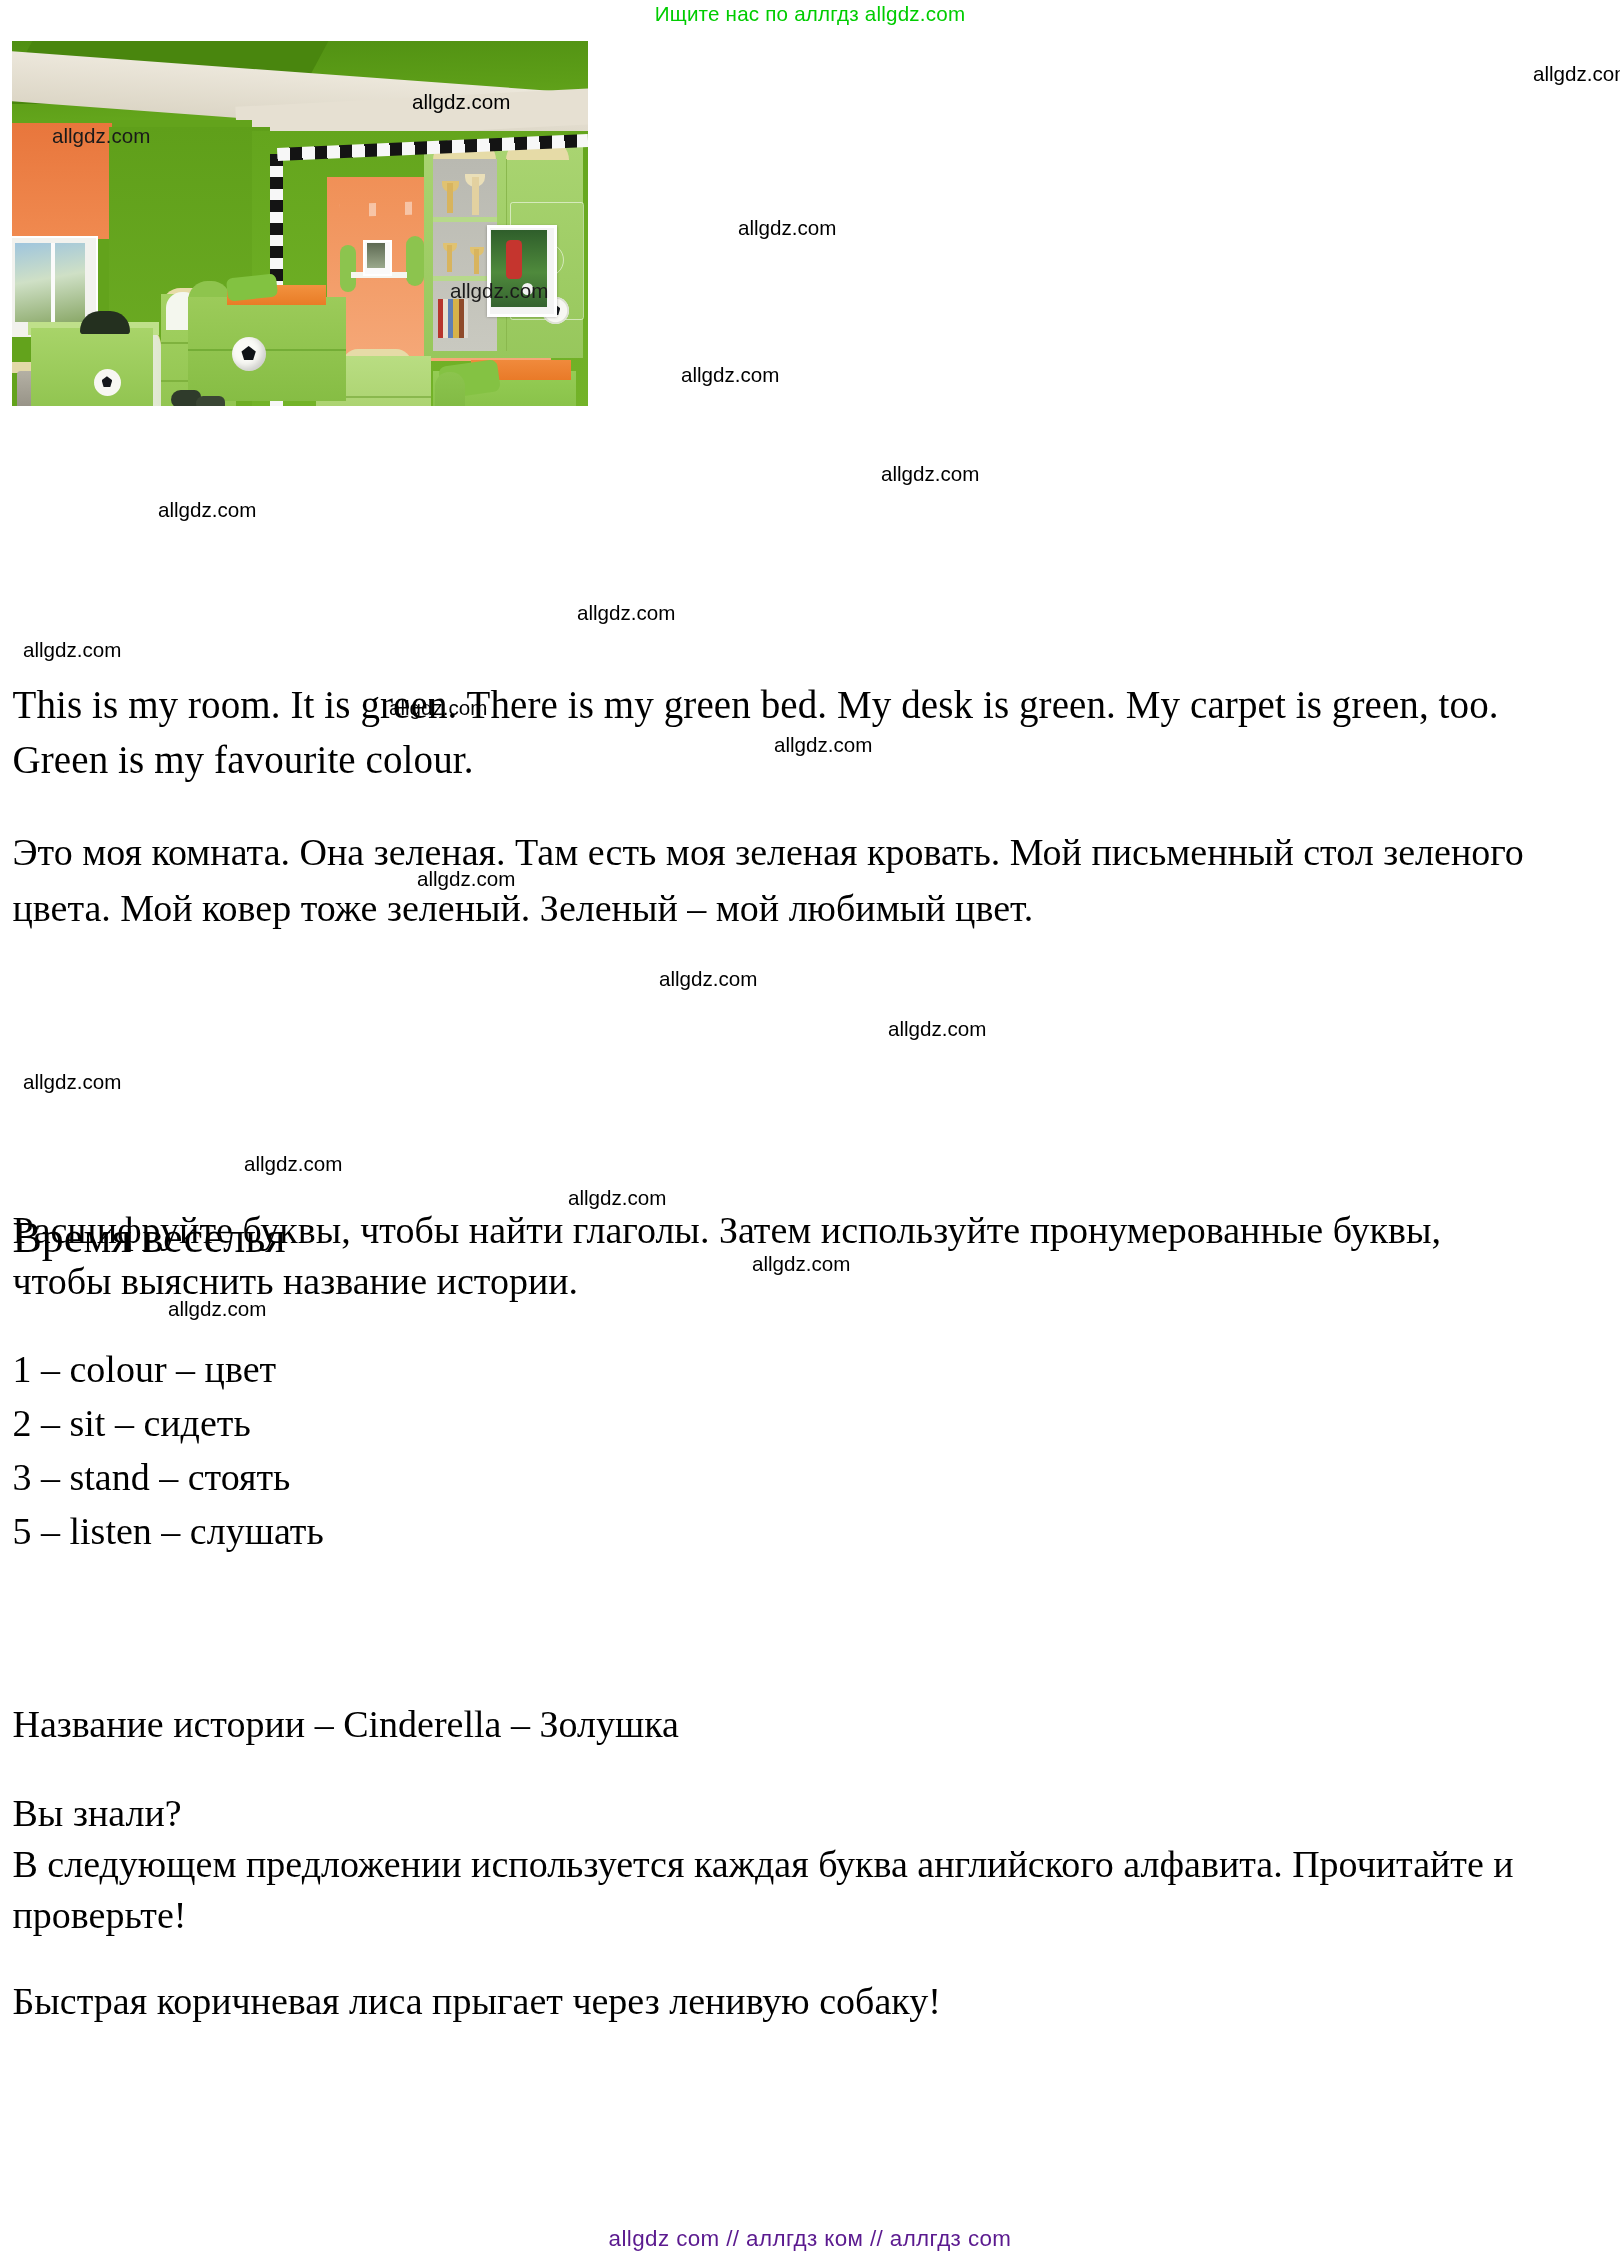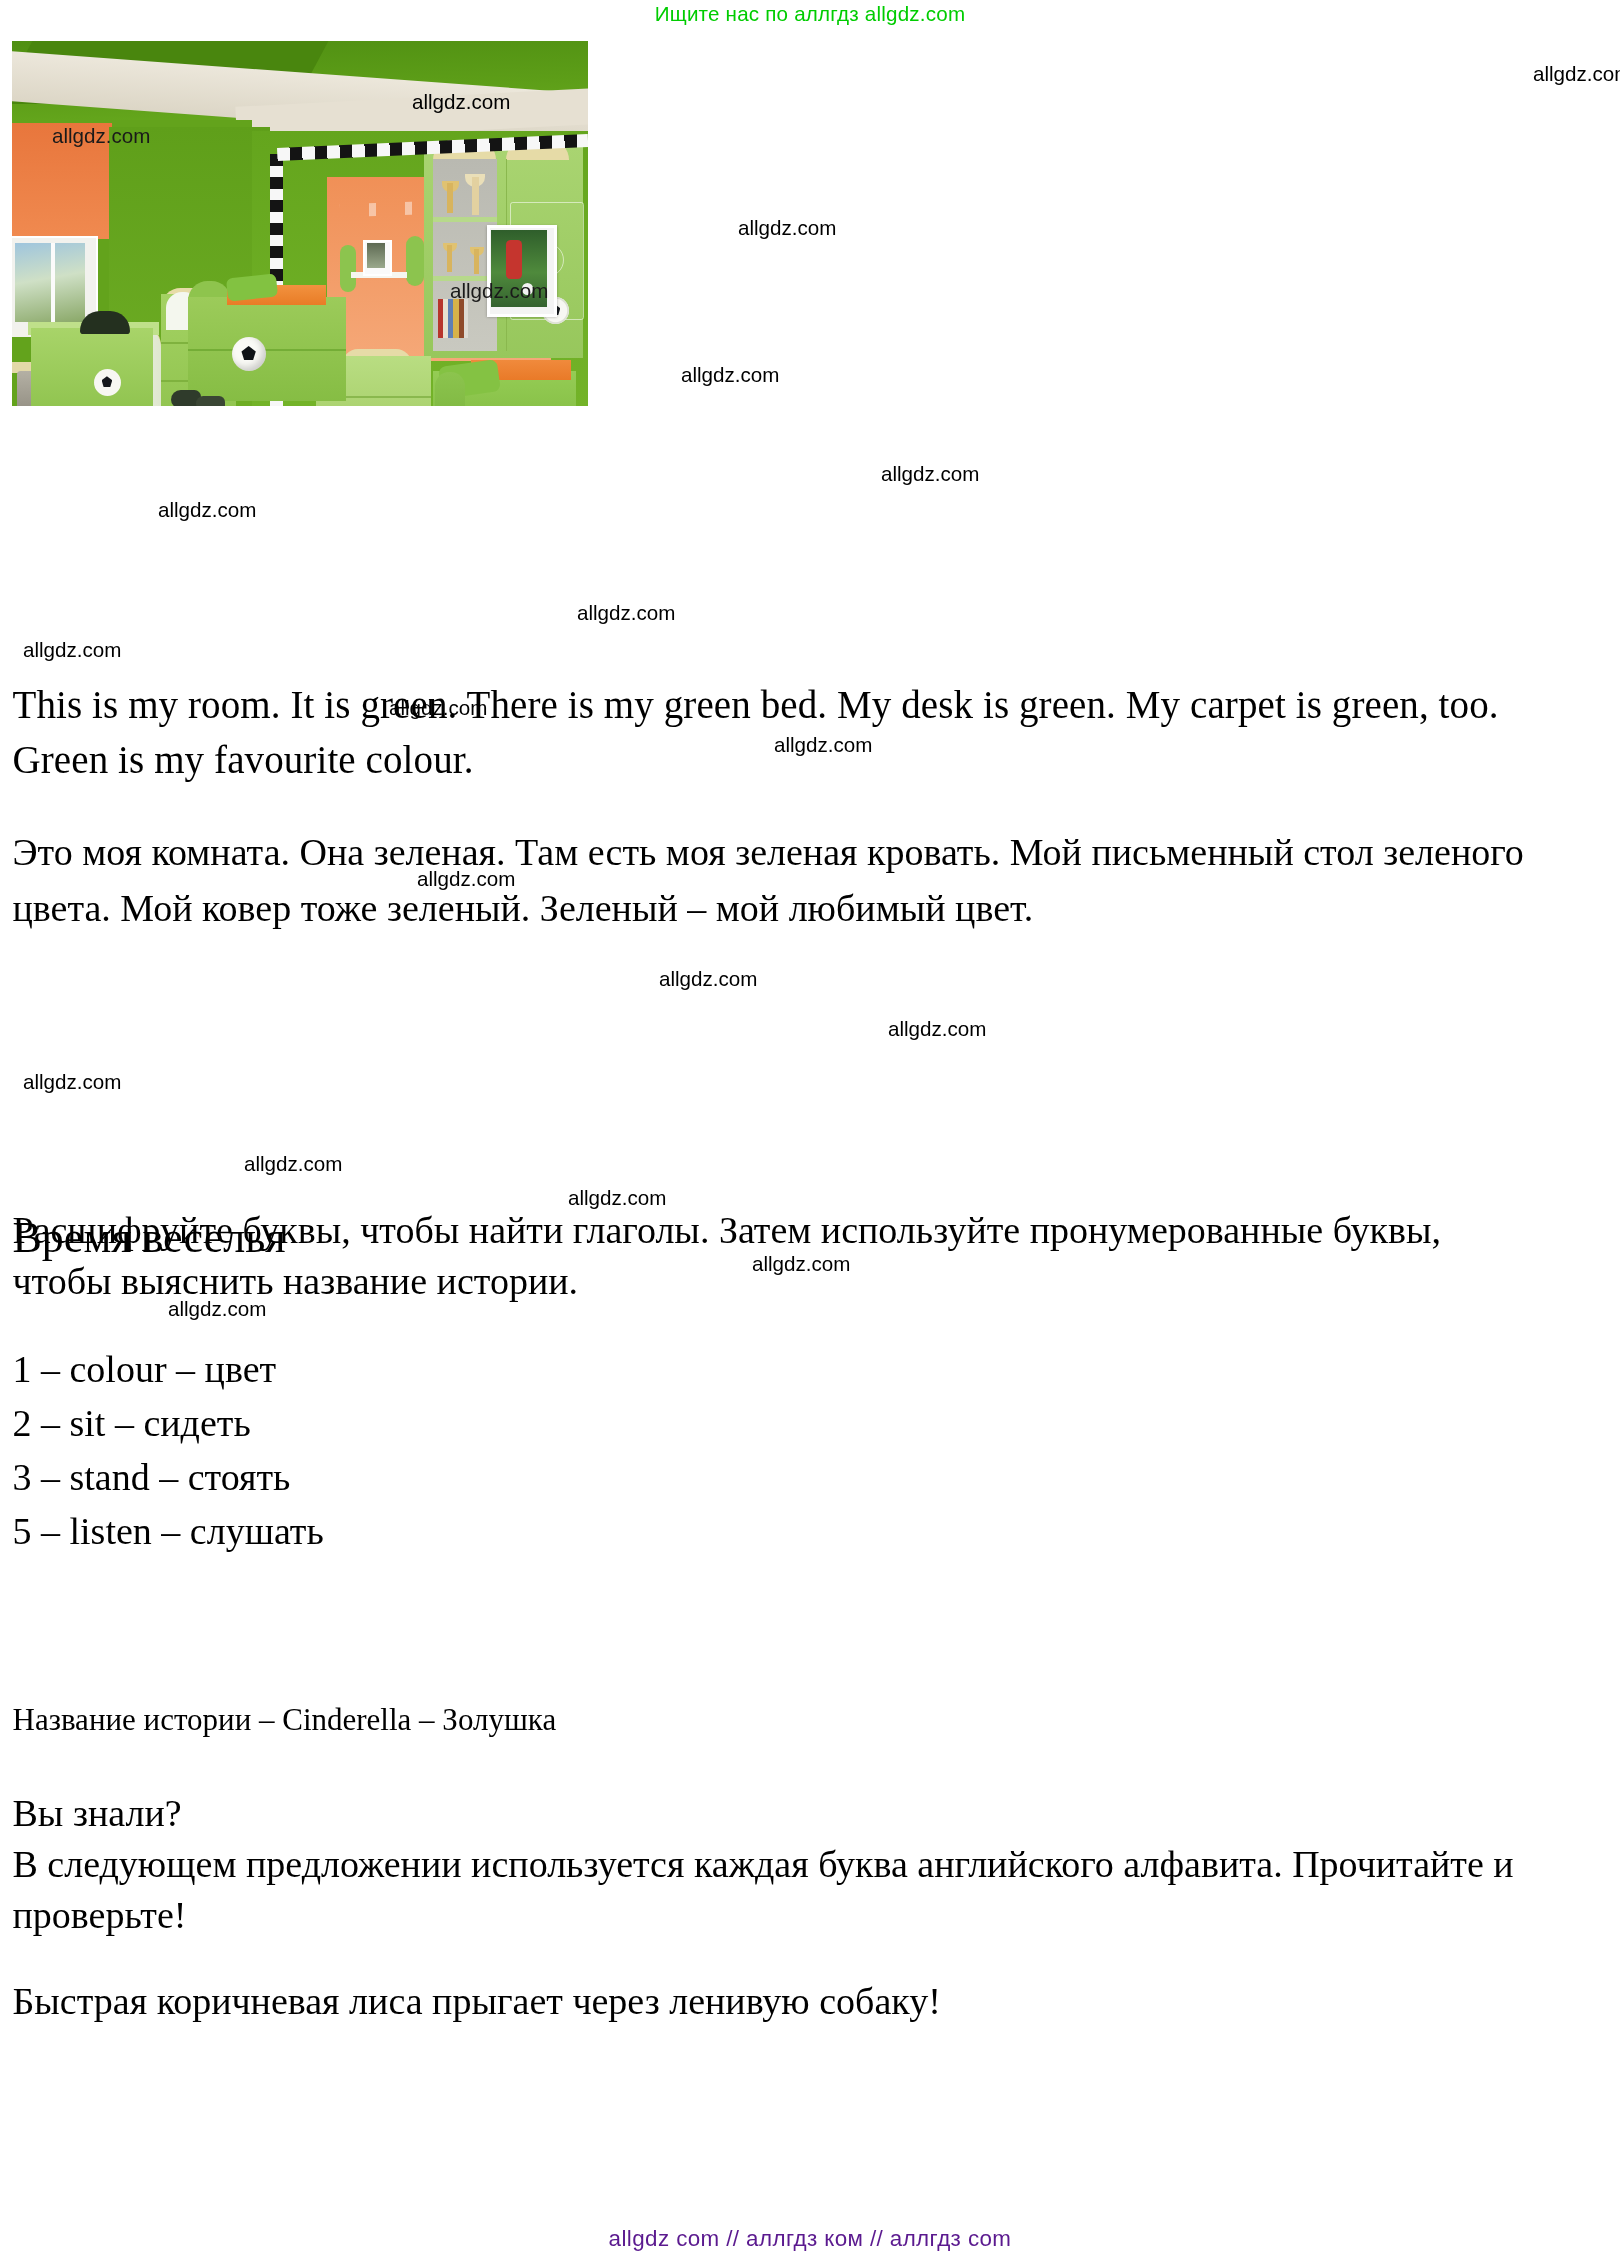--- a/index.html
+++ b/index.html
@@ -186,21 +186,21 @@
   .en{
     top:677px;width:1576px;font-size:39px;line-height:1.42;letter-spacing:0.1px;
   }
   .ru-it{
     top:824px;width:1540px;font-size:38px;line-height:1.48;
   }
   .h-fun{top:1212px;font-size:44px;}
   .p-fun{top:1205px;width:1433px;font-size:38px;line-height:1.35;}
   .verbs{top:1343px;font-size:38px;line-height:1.42;}
   .verbs div{white-space:nowrap;}
-  .story{top:1702px;font-size:31px;}
+  .story{top:1702px;font-size:38px;}
   .h-know{top:1791px;font-size:38px;}
   .p-know{top:1839px;width:1540px;font-size:38px;line-height:1.35;}
   .pangram{top:1979px;font-size:38px;}
 
   .footer{
     position:absolute;left:0;top:2226px;width:1620px;text-align:center;
     font-family:"Liberation Sans", sans-serif;font-size:22.4px;color:#5b1a8f;
     letter-spacing:0.4px;white-space:nowrap;
   }
 </style>

